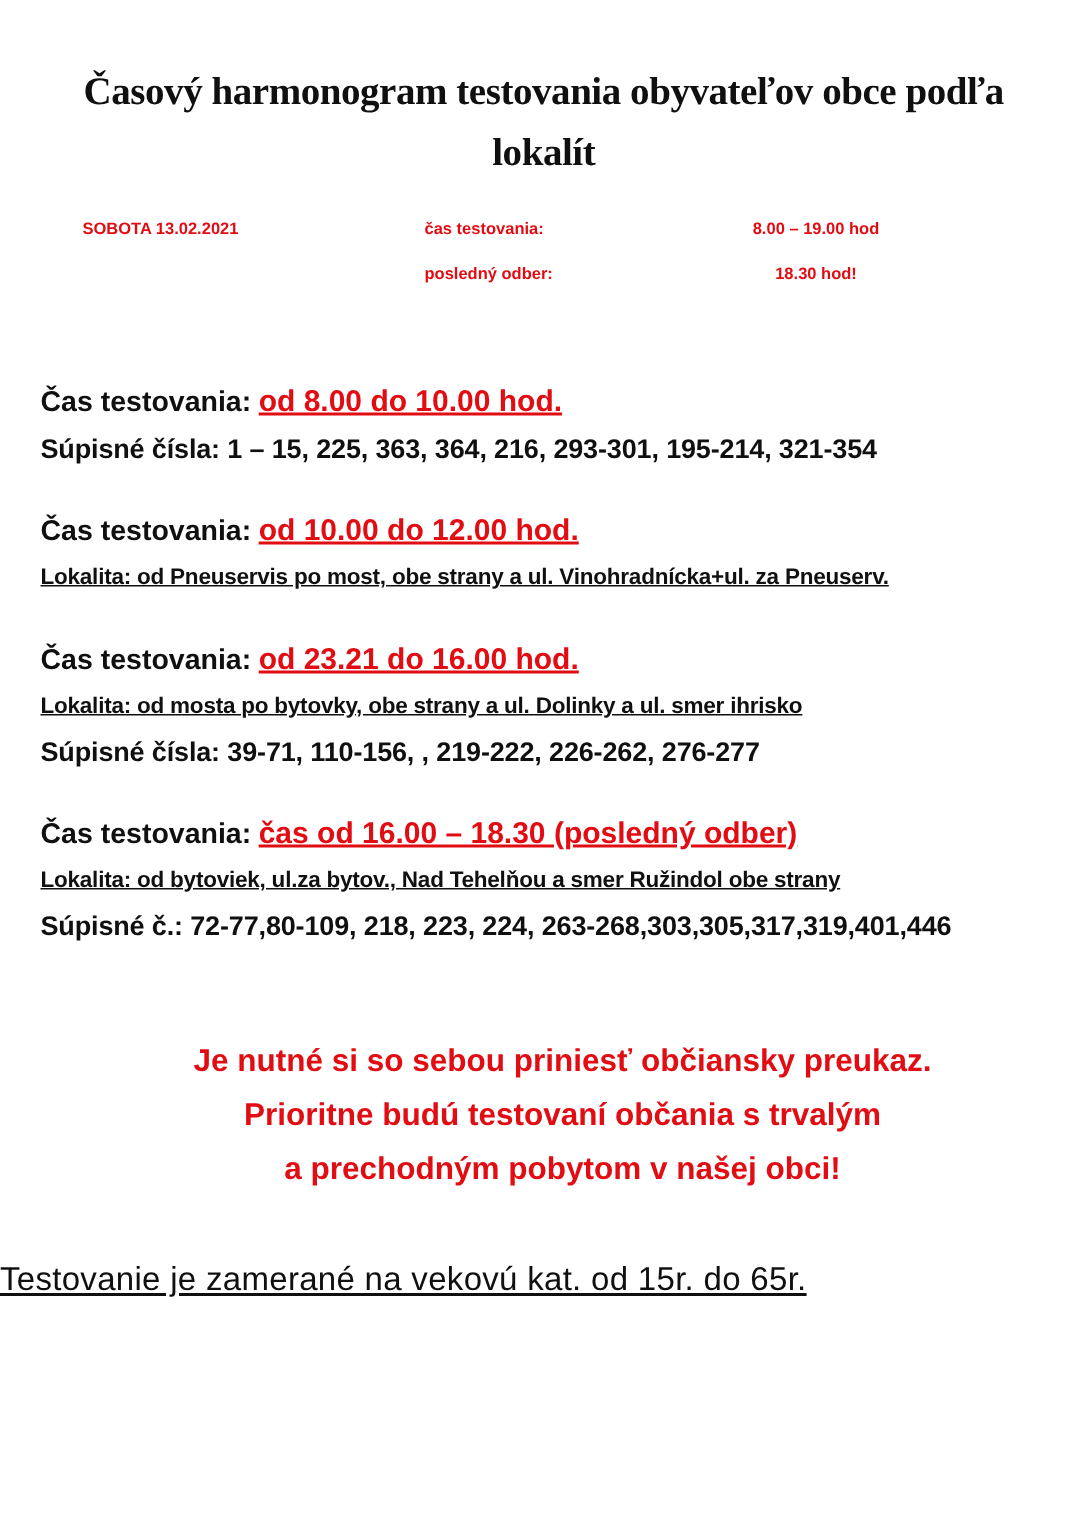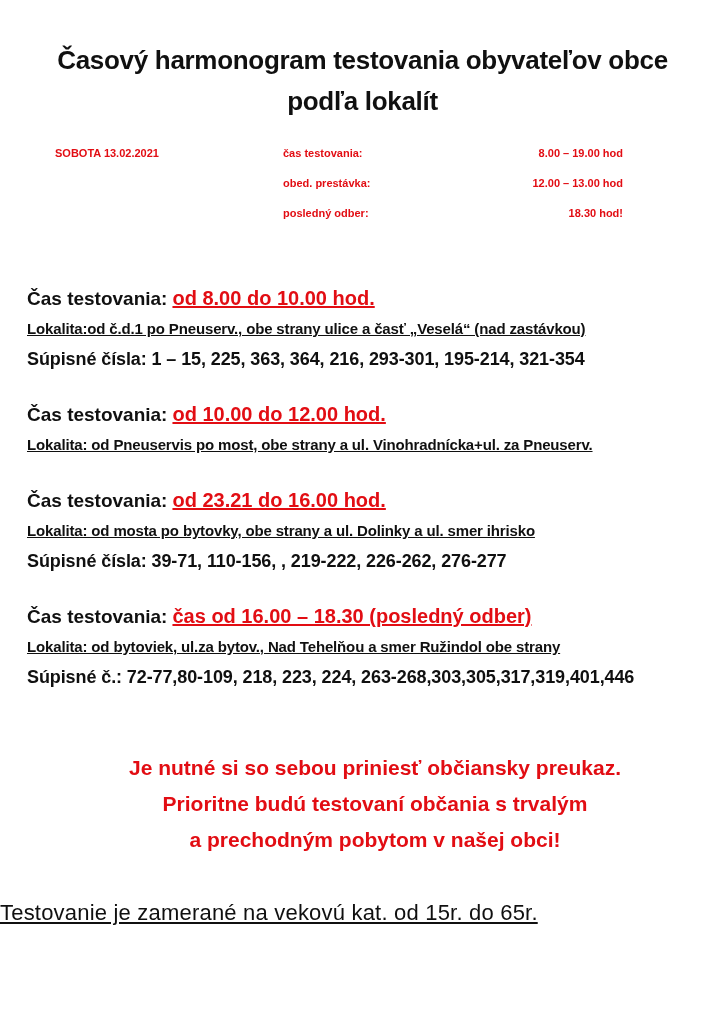--- a/index.html
+++ b/index.html
@@ -20,32 +20,33 @@
   }
   .title{
     font-size:26px;
     font-weight:700;
     text-align:center;
     max-width:655px;
     margin:40px auto 15px auto;
     line-height:41px;
     color:#101010;
     letter-spacing:-0.3px;
+    font-family:Liberation Serif, serif;
   }
   .sched{
     margin-top:16px;
     font-weight:700;
     color:var(--red);
     font-size:11px;
     line-height:30px;
   }
   .srow{display:flex;padding-left:55px;}
   .scol-date{width:228px;}
   .scol-label{width:182px;}
-  .scol-value{width:158px;text-align:right;white-space:nowrap;}
+  .scol-value{width:158px;text-align:center;white-space:nowrap;}
   .sections{margin-top:55px;}
   .section{margin:0 0 25px 27px;white-space:nowrap;}
   .sec-head{font-size:19px;line-height:31px;}
   .sec-label{font-weight:700;color:#101010;}
   .sec-time{
     font-weight:700;
     color:var(--red);
     text-decoration:underline;
     font-size:20px;
     margin-left:5px;
@@ -92,37 +93,31 @@
   <h1 class="title">Časový harmonogram testovania obyvateľov obce podľa lokalít</h1>
 
   <div class="sched">
     <div class="srow">
       <span class="scol-date">SOBOTA  13.02.2021</span>
       <span class="scol-label">čas testovania:</span>
       <span class="scol-value">8.00 – 19.00 hod</span>
     </div>
     <div class="srow">
       <span class="scol-date"></span>
-      <span class="scol-label">obed. prestávka:</span>
-      <span class="scol-value">12.00 – 13.00 hod</span>
-    </div>
-    <div class="srow">
-      <span class="scol-date"></span>
       <span class="scol-label">posledný odber:</span>
       <span class="scol-value">18.30 hod!</span>
     </div>
   </div>
 
   <div class="sections">
 
     <div class="section">
       <div class="sec-head">
         <span class="sec-label">Čas testovania:</span><span class="sec-time">od 8.00 do 10.00 hod.</span>
       </div>
-      <div class="lokalita">Lokalita:od č.d.1 po Pneuserv., obe strany ulice a časť „Veselá“ (nad zastávkou)</div>
       <div class="supisne">Súpisné čísla: 1 – 15, 225, 363, 364, 216, 293-301, 195-214, 321-354</div>
     </div>
 
     <div class="section">
       <div class="sec-head">
         <span class="sec-label">Čas testovania:</span><span class="sec-time">od 10.00 do 12.00 hod.</span>
       </div>
       <div class="lokalita">Lokalita: od Pneuservis po most, obe strany a ul. Vinohradnícka+ul. za Pneuserv.</div>
     </div>
 

